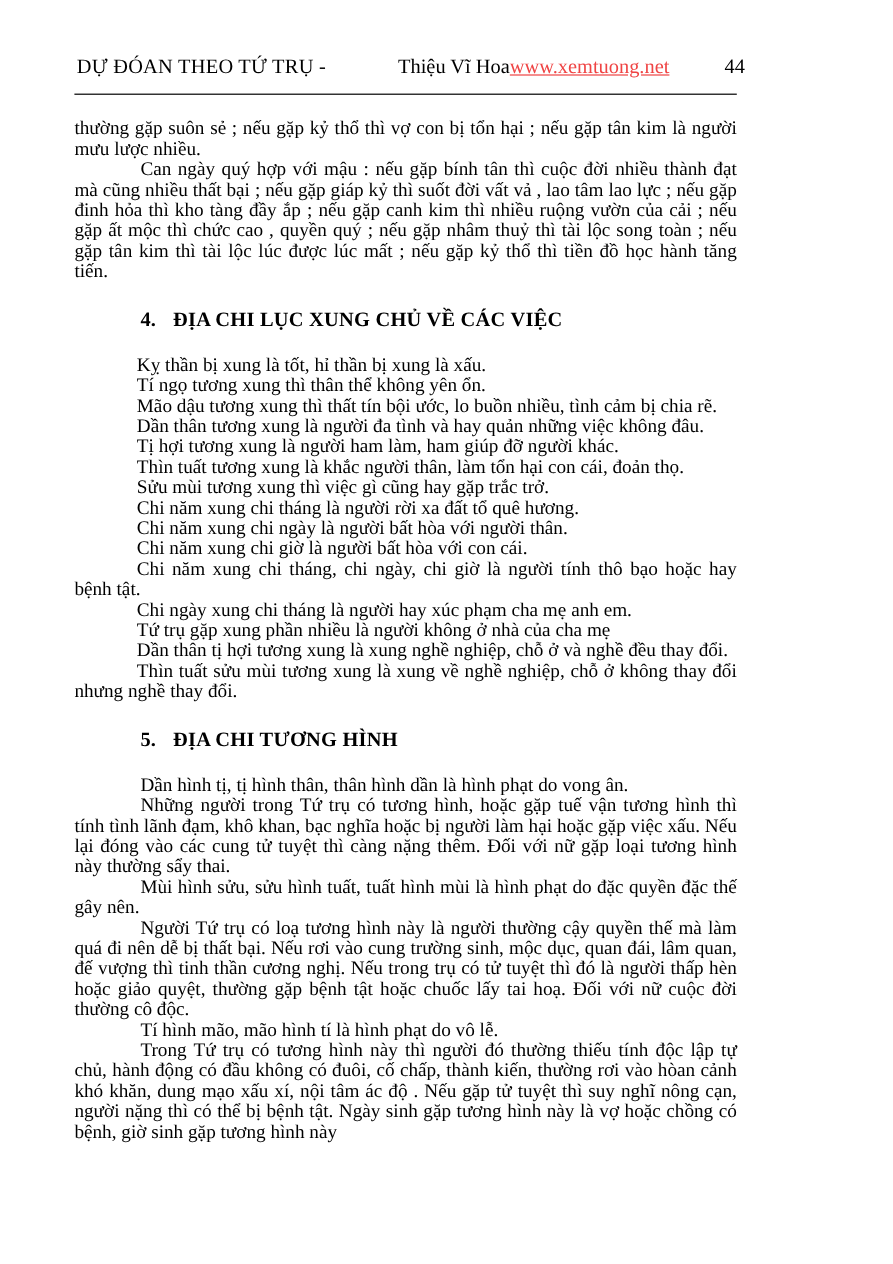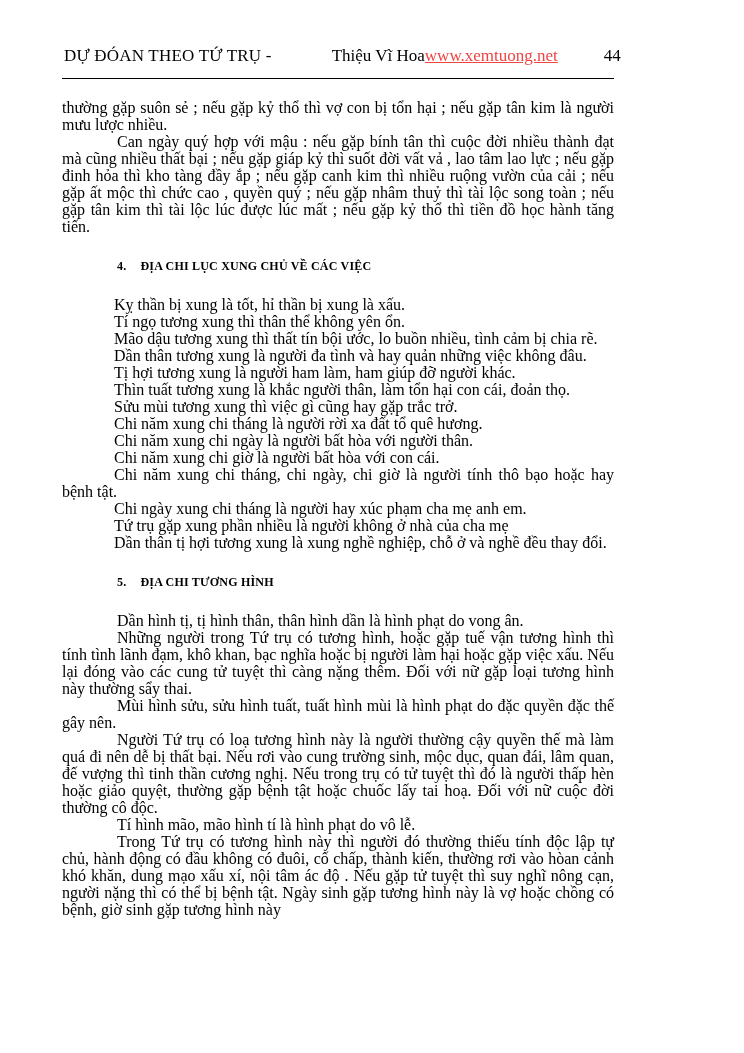--- a/index.html
+++ b/index.html
@@ -48,21 +48,21 @@
   p.para {
     margin: 0;
     text-indent: 55px;
   }
   p.para.noindent { text-indent: 0; }
   p.li {
     margin: 0;
     text-indent: 52px;
   }
   h2.heading {
-    font-size: 12px;
+    font-size: 17px;
     font-weight: bold;
     margin: 23px 0 21px 0;
     padding-left: 55px;
     text-indent: 0;
     letter-spacing: 0.2px;
   }
   h2.heading .hnum { margin-right: 14px; }
 </style>
 </head>
 <body>
@@ -94,20 +94,21 @@
     <p class="li">Tị hợi tương xung là người ham làm, ham giúp đỡ người khác.</p>
     <p class="li">Thìn tuất tương xung là khắc người thân, làm tổn hại con cái, đoản thọ.</p>
     <p class="li">Sửu mùi tương xung thì việc gì cũng hay gặp trắc trở.</p>
     <p class="li">Chi năm xung chi tháng là người rời xa đất tổ quê hương.</p>
     <p class="li">Chi năm xung chi ngày là người bất hòa với người thân.</p>
     <p class="li">Chi năm xung chi giờ là người bất hòa với con cái.</p>
     <p class="li">Chi năm xung chi tháng, chi ngày, chi giờ là người tính thô bạo hoặc hay bệnh tật.</p>
     <p class="li">Chi ngày xung chi tháng là người hay xúc phạm cha mẹ anh em.</p>
     <p class="li">Tứ trụ gặp xung phần nhiều là người không ở nhà của cha mẹ</p>
     <p class="li">Dần thân tị hợi tương xung là xung nghề nghiệp, chỗ  ở  và nghề đều thay đổi.</p>
+    <p class="li">Thìn tuất sửu mùi tương xung là xung về nghề nghiệp, chỗ ở không thay đổi nhưng nghề thay đổi.</p>
 
     <h2 class="heading">
       <span class="hnum">5.</span><span>ĐỊA CHI TƯƠNG HÌNH</span>
     </h2>
 
     <p class="para">Dần hình tị, tị hình thân, thân hình dần là hình phạt do vong ân.</p>
     <p class="para">Những người trong Tứ trụ có tương hình, hoặc gặp tuế vận tương hình thì tính tình lãnh đạm, khô khan, bạc nghĩa hoặc bị người làm hại hoặc gặp việc xấu. Nếu lại đóng vào các cung tử tuyệt thì càng nặng thêm. Đối với nữ gặp loại tương hình này thường sẩy thai.</p>
     <p class="para">Mùi hình sửu, sửu hình tuất, tuất hình mùi là hình phạt do đặc quyền đặc thế gây nên.</p>
     <p class="para">Người Tứ trụ có loạ tương hình này là người thường cậy quyền thế mà làm quá đi nên dễ bị thất bại. Nếu rơi vào cung trường sinh, mộc dục, quan đái, lâm quan, đế vượng thì tinh thần cương nghị. Nếu trong trụ có tử tuyệt thì đó là người thấp hèn hoặc giảo quyệt, thường gặp bệnh tật hoặc chuốc lấy tai hoạ. Đối với nữ cuộc đời thường cô độc.</p>
     <p class="para">Tí hình mão, mão hình tí là hình phạt do vô lễ.</p>

